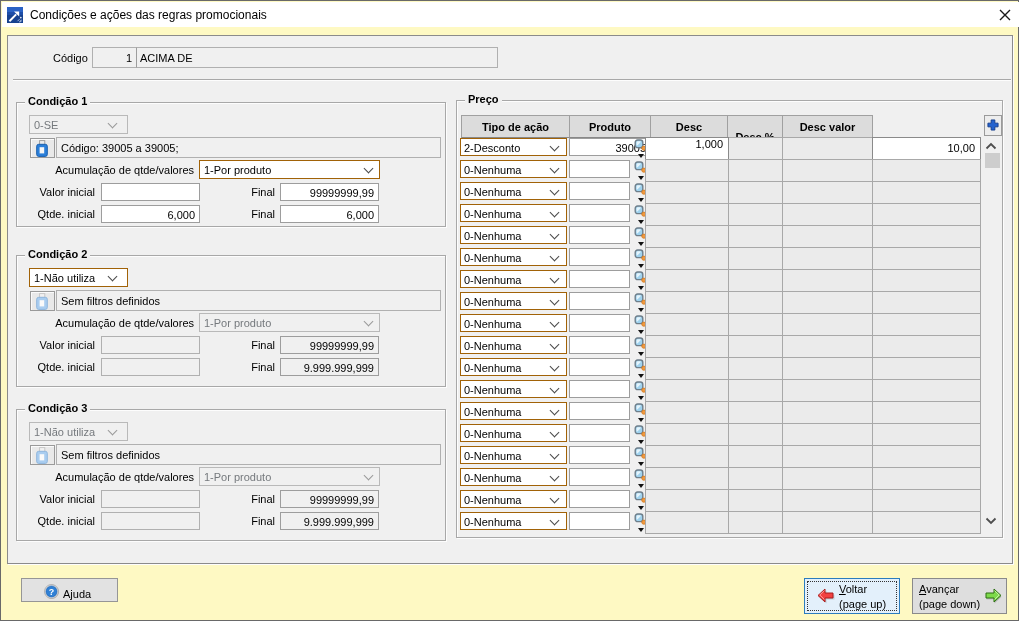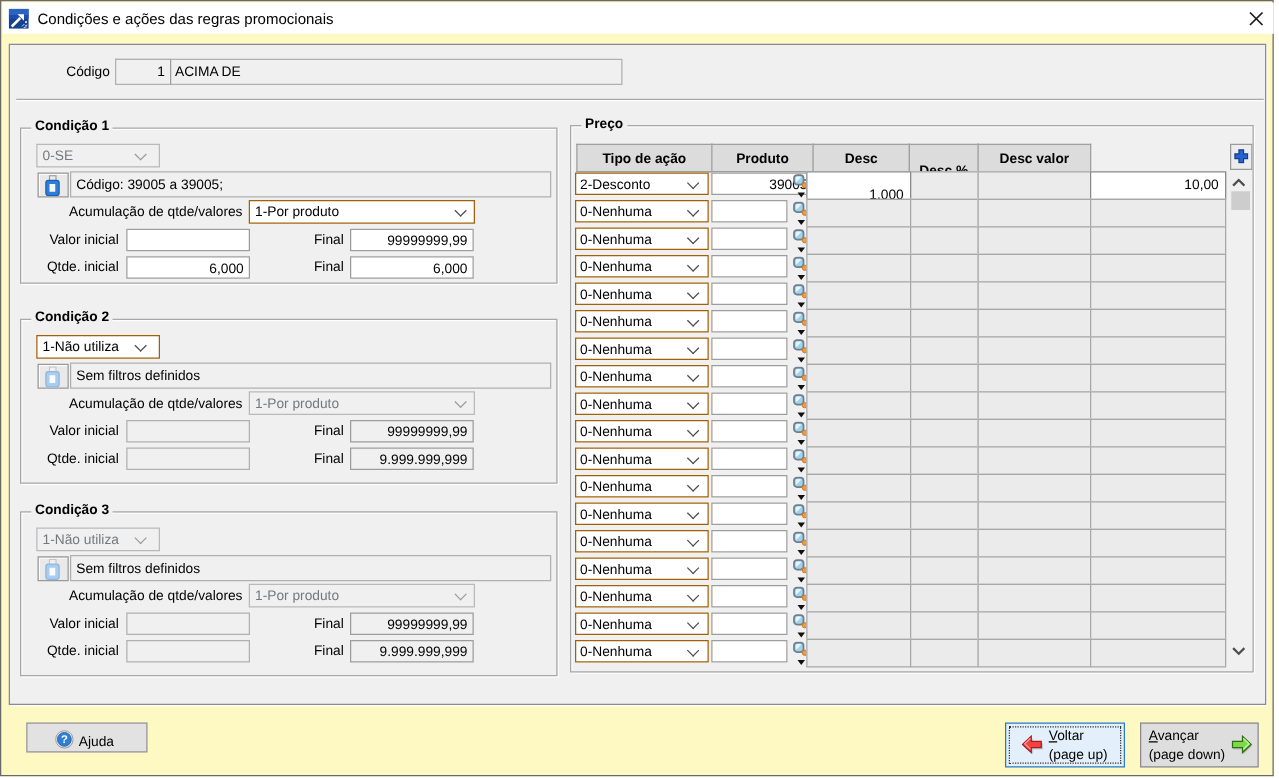--- a/index.html
+++ b/index.html
@@ -132,21 +132,21 @@
 <svg class="abs" style="left:633px;top:138px" width="13" height="12" viewBox="0 0 13 12">
       <rect x="1.2" y="1" width="7.6" height="7.6" rx="2.4" fill="#9fd2ee" stroke="#6e7e8a" stroke-width="1.4"></rect>
       <path d="M2.6 3.6 q0 -1.4 1.4 -1.4 l2 0 q1.4 0.2 0.6 1 l-3 3 q-1 0.8 -1 -0.6 Z" fill="#e4f4fc"></path>
       <circle cx="9.9" cy="9.2" r="2.1" fill="#f09a40" stroke="#d4791c" stroke-width="0.8"></circle>
     </svg>
 <div class="tri" style="left:637px;top:153px;"></div>
 <div class="gcell" style="left:644px;top:136px;width:84px;height:23px;"></div>
 <div class="gcell" style="left:727px;top:136px;width:55px;height:23px;"></div>
 <div class="gcell" style="left:781px;top:136px;width:91px;height:23px;"></div>
 <div class="gcell" style="left:871px;top:136px;width:109px;height:23px;"></div>
-<div class="wcell" style="left:644px;top:136px;width:84px;height:23px;padding:12px 5px 0 0;">1,000</div>
+<div class="wcell" style="left:644px;top:136px;width:84px;height:23px;padding:0 5px 0 0;">1,000</div>
 <div class="wcell" style="left:871px;top:136px;width:109px;height:23px;padding:4px 5px 0 0;">10,00</div>
 <div class="combo" style="left:459px;top:159px;width:107px;height:18px;padding:3px 0 0 3px;">0-Nenhuma</div>
 <div class="chev" style="left:550px;top:164px;"></div>
 <div class="fld" style="left:568px;top:159px;width:61px;height:18px;"></div>
 <svg class="abs" style="left:633px;top:160px" width="13" height="12" viewBox="0 0 13 12">
       <rect x="1.2" y="1" width="7.6" height="7.6" rx="2.4" fill="#9fd2ee" stroke="#6e7e8a" stroke-width="1.4"></rect>
       <path d="M2.6 3.6 q0 -1.4 1.4 -1.4 l2 0 q1.4 0.2 0.6 1 l-3 3 q-1 0.8 -1 -0.6 Z" fill="#e4f4fc"></path>
       <circle cx="9.9" cy="9.2" r="2.1" fill="#f09a40" stroke="#d4791c" stroke-width="0.8"></circle>
     </svg>
 <div class="tri" style="left:637px;top:175px;"></div>

